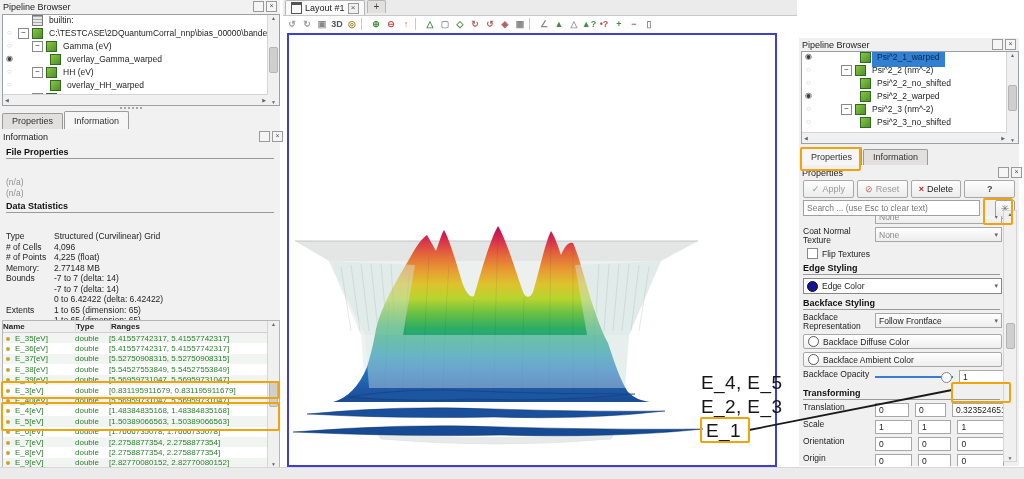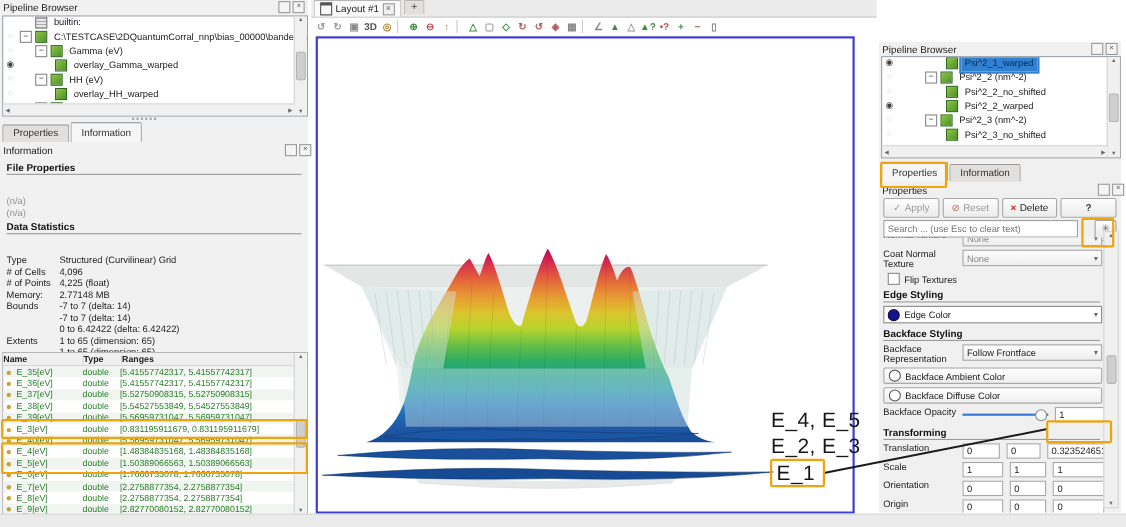--- a/index.html
+++ b/index.html
@@ -649,25 +649,25 @@
     <div class="sechdr">Backface Styling</div>
     <div class="prow" style="height:18px">
       <span class="plabel">Backface Representation</span>
       <span class="pdrop">
           <span>Follow Frontface</span>
           <span class="arr">▾</span>
         </span>
     </div>
     <div class="colorbtn">
       <span class="circle"></span>
-      <span>Backface Ambient Color</span>
+      <span>Backface Diffuse Color</span>
     </div>
     <div class="colorbtn">
       <span class="circle"></span>
-      <span>Backface Diffuse Color</span>
+      <span>Backface Ambient Color</span>
     </div>
     <div class="prow">
       <span class="plabel">Backface Opacity</span>
       <span class="slider">
           <span class="track"></span>
           <span class="knob"></span>
         </span>
       <span class="spin">1</span>
     </div>
     <div class="sechdr">Transforming</div>

